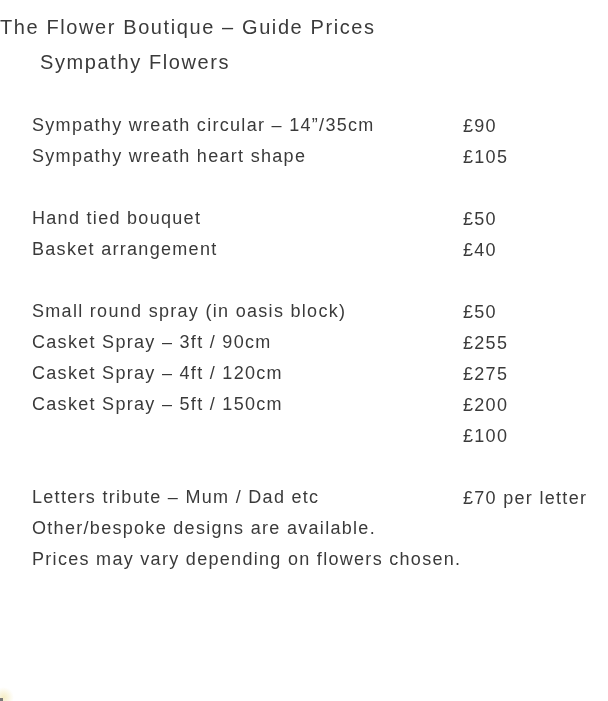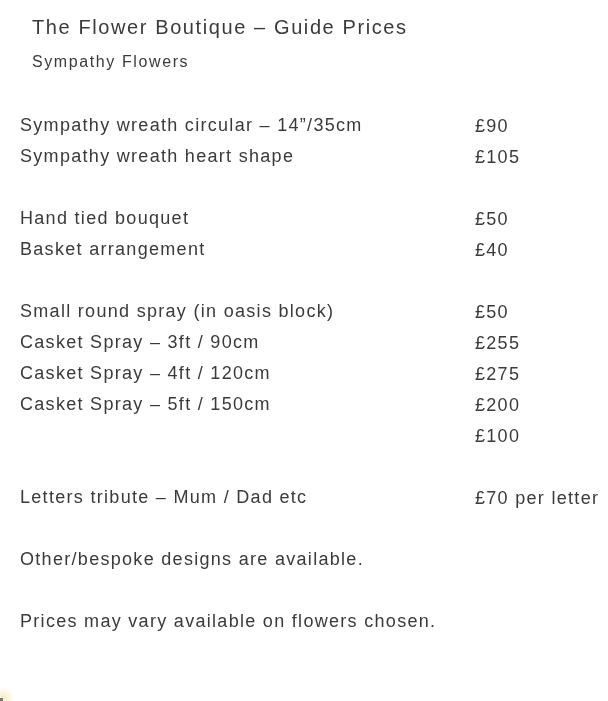--- a/index.html
+++ b/index.html
@@ -15,57 +15,54 @@
     overflow: hidden;
     font-family: "Liberation Sans", "DejaVu Sans", sans-serif;
     color: #3a3a3a;
     box-sizing: border-box;
     padding-top: 9px;
   }
   .heading-line {
     height: 36px;
     display: flex;
     align-items: center;
-    padding-left: 32px;
     font-size: 20px;
     letter-spacing: 1.6px;
   }
   .subheading-line {
     height: 34px;
     display: flex;
     align-items: center;
-    padding-left: 32px;
-    font-size: 16px;
+    padding-left: 40px;
+    font-size: 20px;
     letter-spacing: 1.6px;
   }
   .group {
     margin-top: 31px;
   }
   .row {
     position: relative;
     height: 31px;
     display: flex;
     align-items: center;
     font-size: 18px;
     letter-spacing: 1.3px;
   }
   .row .label {
-    padding-left: 20px;
+    padding-left: 32px;
     white-space: nowrap;
   }
   .row .price {
     position: absolute;
     left: 463px;
     top: 50%;
     transform: translateY(-50%);
     white-space: nowrap;
-    margin-left: 12px;
   }
   .note-block {
-    margin-top: 31px;
   }
   .scan-artifact {
     position: absolute;
     left: 0;
     bottom: 0;
     width: 14px;
     height: 14px;
     background: radial-gradient(circle at 25% 75%, rgba(238, 222, 150, 0.55), rgba(255, 255, 255, 0) 70%);
   }
   .scan-artifact::after {
@@ -138,19 +135,19 @@
   </div>
 
   <div class="note-block">
     <div class="row">
       <span class="label">Other/bespoke designs are available.</span>
     </div>
   </div>
 
   <div class="note-block">
     <div class="row">
-      <span class="label">Prices may vary available on flowers chosen.</span>
+      <span class="label">Prices may vary depending on flowers chosen.</span>
     </div>
   </div>
 
   <div class="scan-artifact"></div>
 
 </div>
 
 </body></html>

